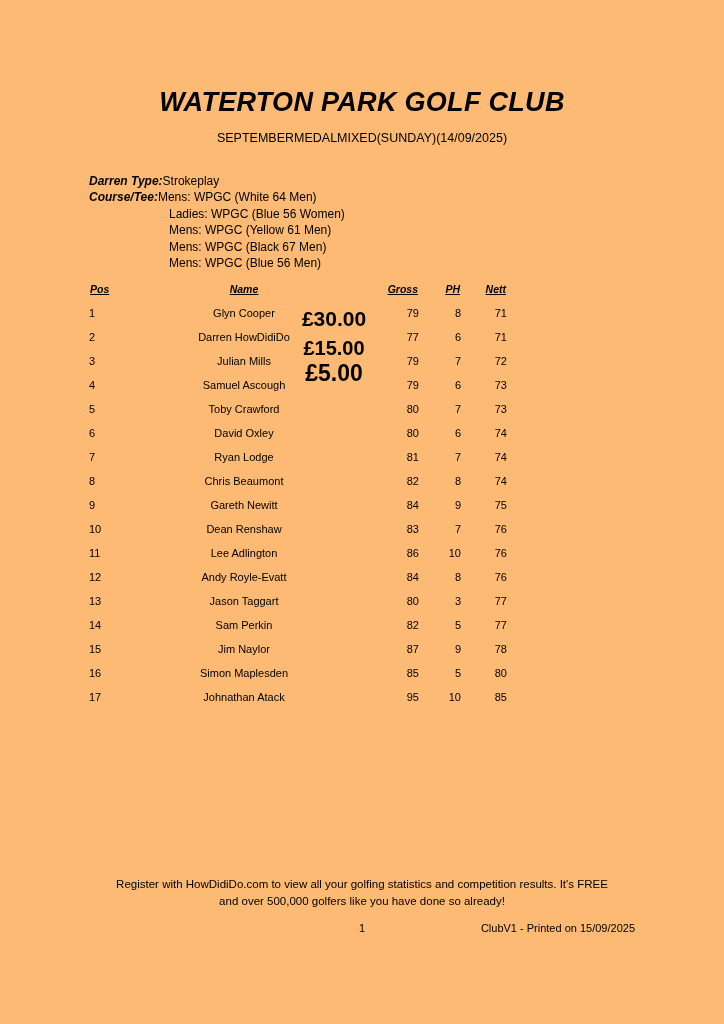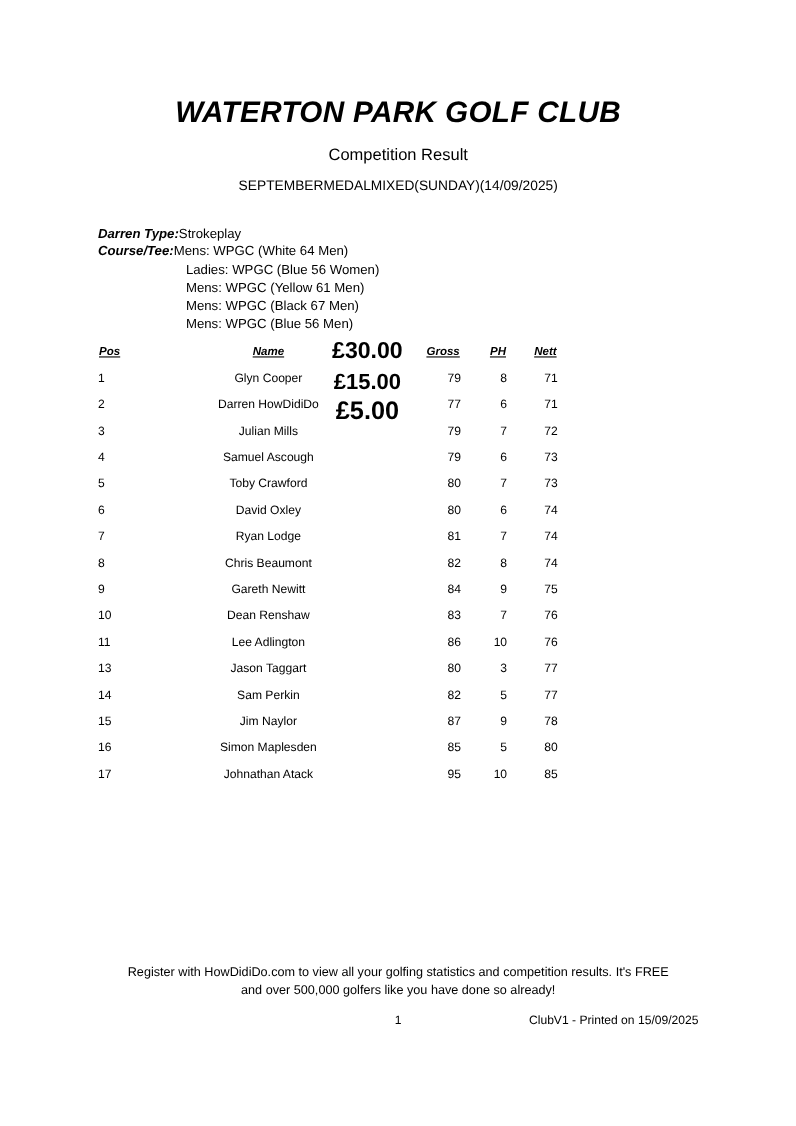--- a/index.html
+++ b/index.html
@@ -4,21 +4,21 @@
 <style>
   html, body {
     margin: 0;
     padding: 0;
     background: #8a8a8a;
   }
   .page {
     position: relative;
     width: 724px;
     height: 1024px;
-    background: #ffffff;
+    background: #fdba74;
     margin: 0 auto;
     overflow: hidden;
     font-family: "Liberation Sans", sans-serif;
     color: #000000;
     box-sizing: border-box;
   }
 
   .club-title {
     text-align: center;
     font-size: 27px;
@@ -133,21 +133,20 @@
     top: 922px;
     font-size: 11px;
   }
 </style>
 </head>
 <body>
 
 <div class="page">
 
   <h1 class="club-title">WATERTON PARK GOLF CLUB</h1>
-  <div class="comp-result">Competition Result</div>
   <div class="comp-name">SEPTEMBERMEDALMIXED(SUNDAY)(14/09/2025)</div>
 
   <div class="meta">
     <div class="meta-row">
       <span class="meta-label">Darren Type:</span>
       <span class="meta-value">Strokeplay</span>
     </div>
     <div class="meta-row">
       <span class="meta-label">Course/Tee:</span>
       <span class="meta-value">Mens: WPGC (White 64 Men)</span>
@@ -241,20 +240,27 @@
         <td class="nett">76</td>
       </tr>
       <tr>
         <td class="pos">11</td>
         <td class="name">Lee Adlington</td>
         <td class="gross">86</td>
         <td class="ph">10</td>
         <td class="nett">76</td>
       </tr>
       <tr>
+        <td class="pos">12</td>
+        <td class="name">Andy Royle-Evatt</td>
+        <td class="gross">84</td>
+        <td class="ph">8</td>
+        <td class="nett">76</td>
+      </tr>
+      <tr>
         <td class="pos">13</td>
         <td class="name">Jason Taggart</td>
         <td class="gross">80</td>
         <td class="ph">3</td>
         <td class="nett">77</td>
       </tr>
       <tr>
         <td class="pos">14</td>
         <td class="name">Sam Perkin</td>
         <td class="gross">82</td>

